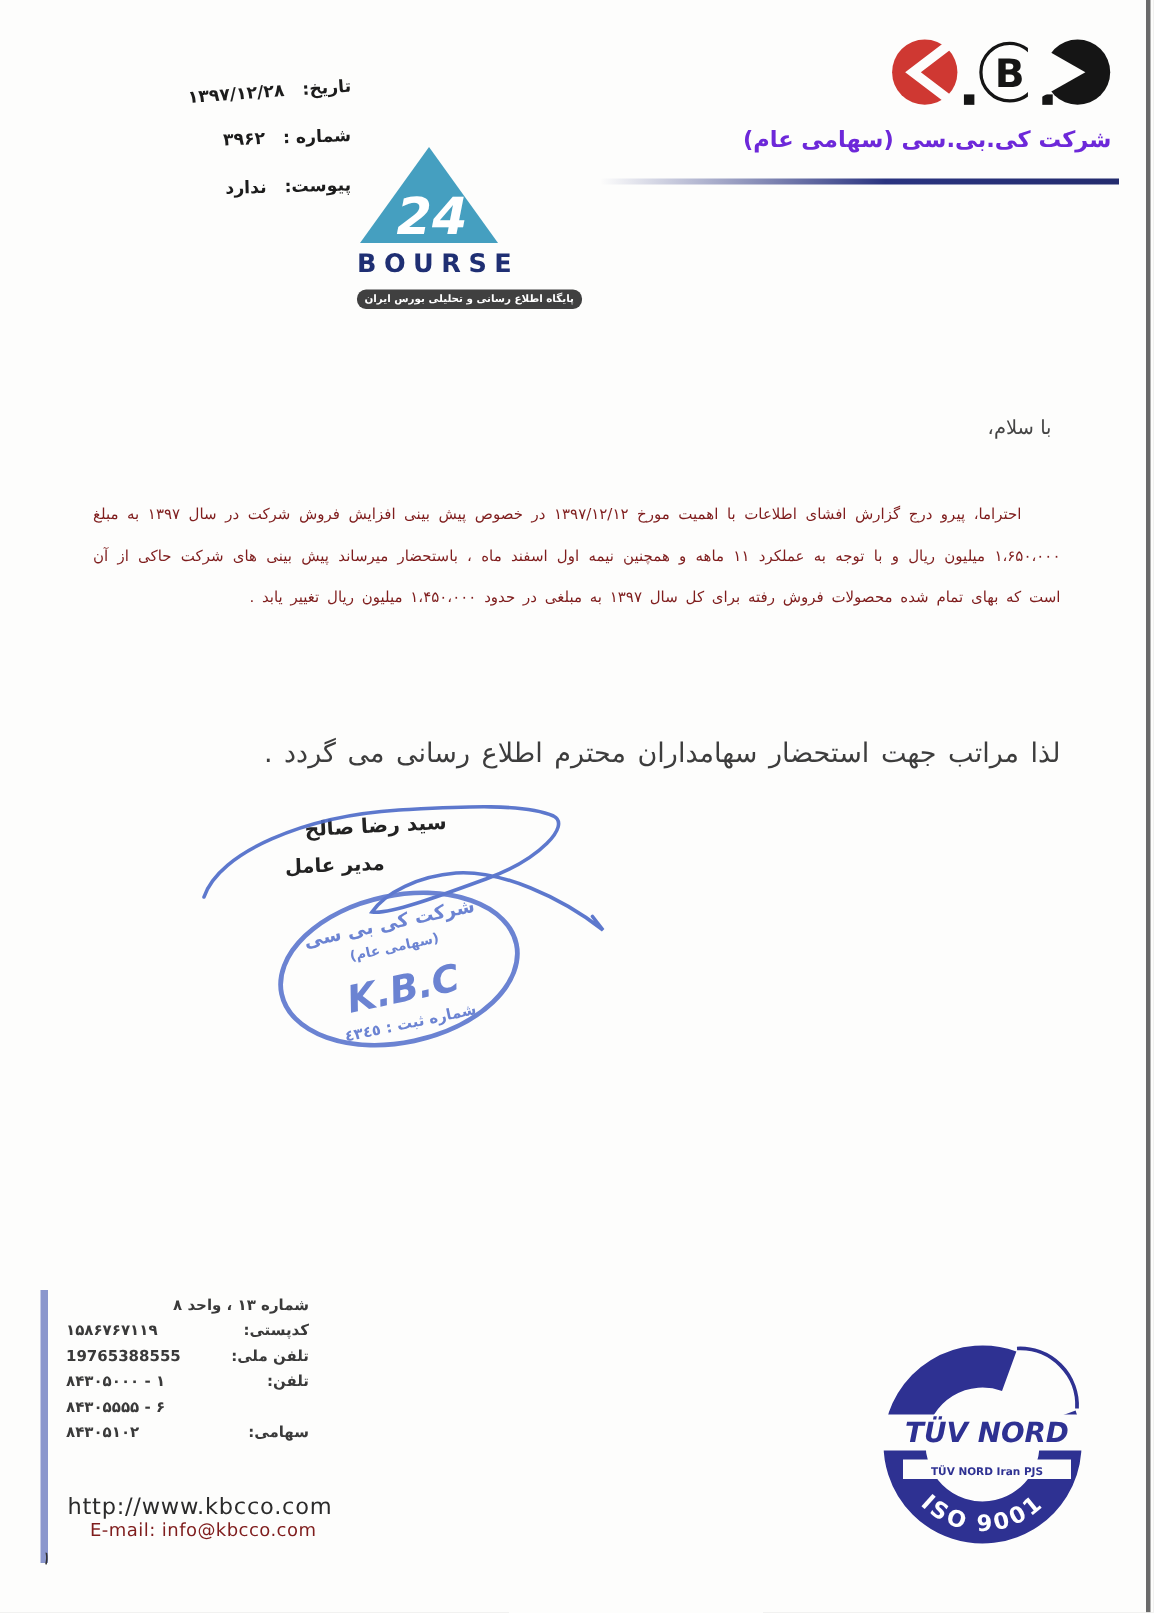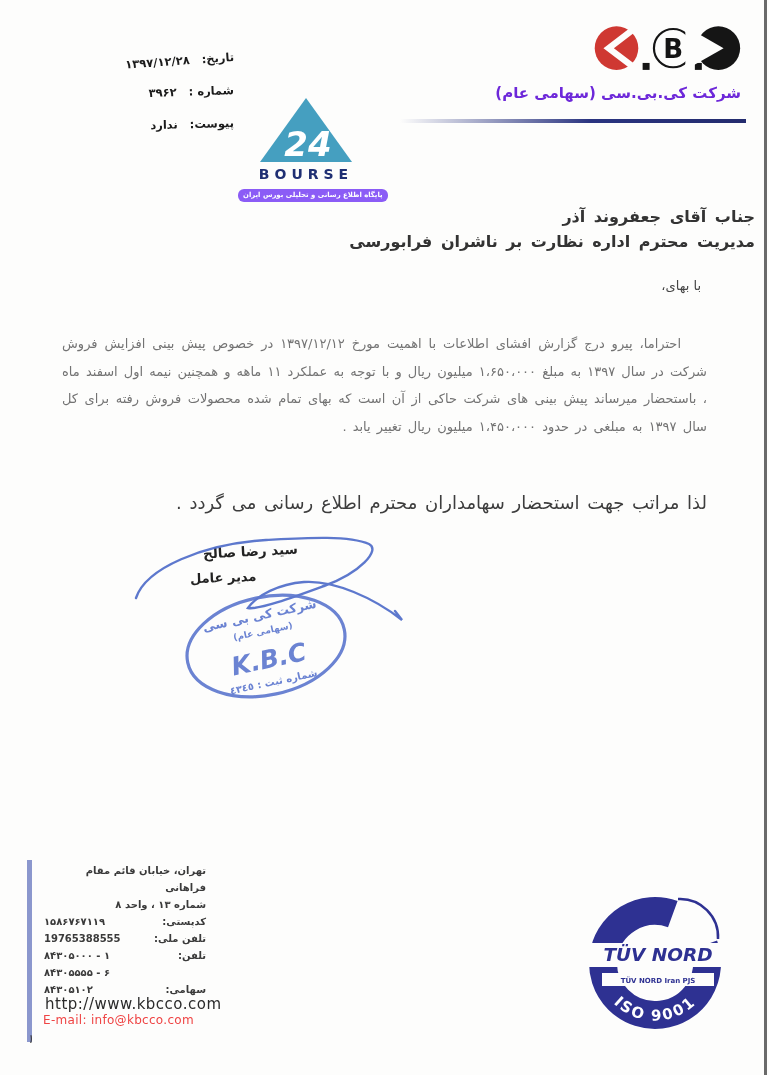--- a/index.html
+++ b/index.html
@@ -21,47 +21,47 @@
   .meta-row.r2 { transform:rotate(-2deg); }
   .meta-row.r3 { transform:rotate(-1.5deg); }
 
   
   .kbc-logo { right:28px; top:24px; width:148px; height:50px; }
   .company-name { right:28px; top:84px; direction:rtl; font-weight:700; font-size:15px; color:#6d28d9; }
   .header-rule { left:400px; top:119px; width:346px; height:4px;
     background:linear-gradient(to right, rgba(42,52,128,0), #2a3480 55%, #242c6e); }
 
   
-  .bourse { left:238px; top:96px; width:136px; text-align:center; }
-  .bourse-brand { color:#1f2f73; font-weight:800; font-size:14px; letter-spacing:5px; margin-top:-2px; white-space:nowrap; }
-  .bourse-banner { display:inline-block; background:#8b5cf6; color:#fff; font-weight:700;
+  .bourse { left:238px; top:96px; width:136px; }
+  .bourse-brand { color:#1f2f73; font-weight:800; font-size:17px; letter-spacing:5px; margin-top:-2px; white-space:nowrap; }
+  .bourse-banner { display:inline-block; background:#404040; color:#fff; font-weight:700;
     font-size:6.9px; padding:2.5px 5px; border-radius:6px; margin-top:2px; white-space:nowrap; direction:rtl; }
 
   
   .recipient { right:14px; top:204px; direction:rtl; text-align:right; font-weight:700;
     font-size:16px; line-height:25px; color:#333; letter-spacing:.3px; word-spacing:3px; }
   .salutation { right:68px; top:278px; direction:rtl; font-size:13px; color:#454545; }
   .body-p1 { left:62px; right:62px; top:330px; direction:rtl; text-align:justify;
-    font-size:13px; line-height:27.5px; color:#737373; text-indent:26px; word-spacing:2px; }
+    font-size:10px; line-height:27.5px; color:#7f1d1d; text-indent:26px; word-spacing:2px; }
   .body-p2 { left:62px; right:62px; top:492px; direction:rtl; text-align:right;
     font-size:18px; color:#3d3d3d; word-spacing:2px; }
 
   
   .sig-name { left:203px; top:543px; direction:rtl; font-weight:700; font-size:13.5px; color:#222; transform:rotate(-3deg); }
   .sig-title { left:190px; top:570px; direction:rtl; font-weight:700; font-size:13px; color:#222; transform:rotate(-2deg); }
   .sig-svg { left:118px; top:518px; width:300px; height:132px; }
   .stamp { left:182px; top:594px; width:168px; height:104px; transform:rotate(-12deg); opacity:.92; }
 
   
   .footer-bar { left:27px; top:860px; width:5px; height:182px; background:#8b97cd; }
   .footer { left:44px; top:862px; width:162px; direction:rtl; font-size:10px; line-height:17px; font-weight:600; color:#3a3a3a; }
   .f-row { display:flex; justify-content:space-between; }
   .f-val { direction:ltr; }
   .footer-web { left:45px; top:995px; direction:ltr; font-size:15px; color:#2b2b2b; letter-spacing:.5px; }
-  .footer-mail { left:43px; top:1013px; direction:ltr; font-size:12px; color:#ef4444; letter-spacing:.3px; }
+  .footer-mail { left:60px; top:1013px; direction:ltr; font-size:12px; color:#7f1d1d; letter-spacing:.3px; }
   .page-num { left:28px; top:1032px; font-size:12px; color:#333; transform:rotate(12deg); }
 
   .tuv { left:588px; top:893px; width:140px; height:140px; }
 </style>
 </head>
 <body>
 
 <div class="page">
 
   <div class="abs scan-edge-right"></div>
@@ -98,26 +98,22 @@
 
   <div class="abs bourse">
     <svg width="96" height="68" viewBox="0 0 96 68">
       <polygon points="48,2 94,66 2,66" fill="#459fc0"></polygon>
       <text x="50" y="60" text-anchor="middle" font-size="34" font-weight="800" font-style="italic" fill="#ffffff" font-family="DejaVu Sans, sans-serif">24</text>
     </svg>
     <div class="bourse-brand">BOURSE</div>
     <div class="bourse-banner">پایگاه اطلاع رسانی و تحلیلی بورس ایران</div>
   </div>
 
-  <div class="abs recipient">
-    <div>جناب آقای جعفروند آذر</div>
-    <div>مدیریت محترم اداره نظارت بر ناشران فرابورسی</div>
-  </div>
 
-  <div class="abs salutation">با بهای،</div>
+  <div class="abs salutation">با سلام،</div>
 
   <div class="abs body-p1">احتراما، پیرو درج گزارش افشای اطلاعات با اهمیت مورخ ۱۳۹۷/۱۲/۱۲ در خصوص پیش بینی افزایش فروش شرکت در سال ۱۳۹۷ به مبلغ ۱،۶۵۰،۰۰۰ میلیون ریال و با توجه به عملکرد ۱۱ ماهه و همچنین نیمه اول اسفند ماه ، باستحضار میرساند پیش بینی های شرکت حاکی از آن است که بهای تمام شده محصولات فروش رفته برای کل سال ۱۳۹۷ به مبلغی در حدود ۱،۴۵۰،۰۰۰ میلیون ریال تغییر یابد .</div>
   <div class="abs body-p2">لذا مراتب جهت استحضار سهامداران محترم اطلاع رسانی می گردد .</div>
 
   <div class="abs sig-name">سید رضا صالح</div>
   <div class="abs sig-title">مدیر عامل</div>
 
   <svg class="abs sig-svg" viewBox="0 0 300 132">
     <path d="M 18 80 C 28 50 85 26 148 22 C 186 20 230 17 251 26 C 263 32 242 55 206 68
              C 176 79 141 92 130 90 C 139 77 161 66 186 64 C 216 62 256 80 284 102 L 277 93" fill="none" stroke="#4b69c8" stroke-width="2.4" stroke-linecap="round" opacity="0.9"></path>
@@ -127,21 +123,20 @@
     <ellipse cx="84" cy="52" rx="80" ry="49" fill="none" stroke="#5f79cf" stroke-width="3.2"></ellipse>
     <text x="84" y="25" text-anchor="middle" font-size="12.5" font-weight="700" fill="#5f79cf" direction="rtl" font-family="DejaVu Sans, sans-serif">شرکت کی بی سی</text>
     <text x="84" y="40" text-anchor="middle" font-size="9" font-weight="700" fill="#5f79cf" direction="rtl" font-family="DejaVu Sans, sans-serif">(سهامی عام)</text>
     <text x="84" y="74" text-anchor="middle" font-size="25" font-weight="800" font-style="italic" fill="#5f79cf" font-family="DejaVu Sans, sans-serif">K.B.C</text>
     <text x="84" y="92" text-anchor="middle" font-size="10" font-weight="700" fill="#5f79cf" direction="rtl" font-family="DejaVu Sans, sans-serif">شماره ثبت : ٤٣٤٥</text>
   </svg>
 
   <div class="abs footer-bar"></div>
 
   <div class="abs footer">
-    <div>تهران، خیابان قائم مقام فراهانی</div>
     <div>شماره ۱۳ ، واحد ۸</div>
     <div class="f-row">
       <span>کدپستی:</span>
       <span class="f-val">۱۵۸۶۷۶۷۱۱۹</span>
     </div>
     <div class="f-row">
       <span>تلفن ملی:</span>
       <span class="f-val">19765388555</span>
     </div>
     <div class="f-row">

